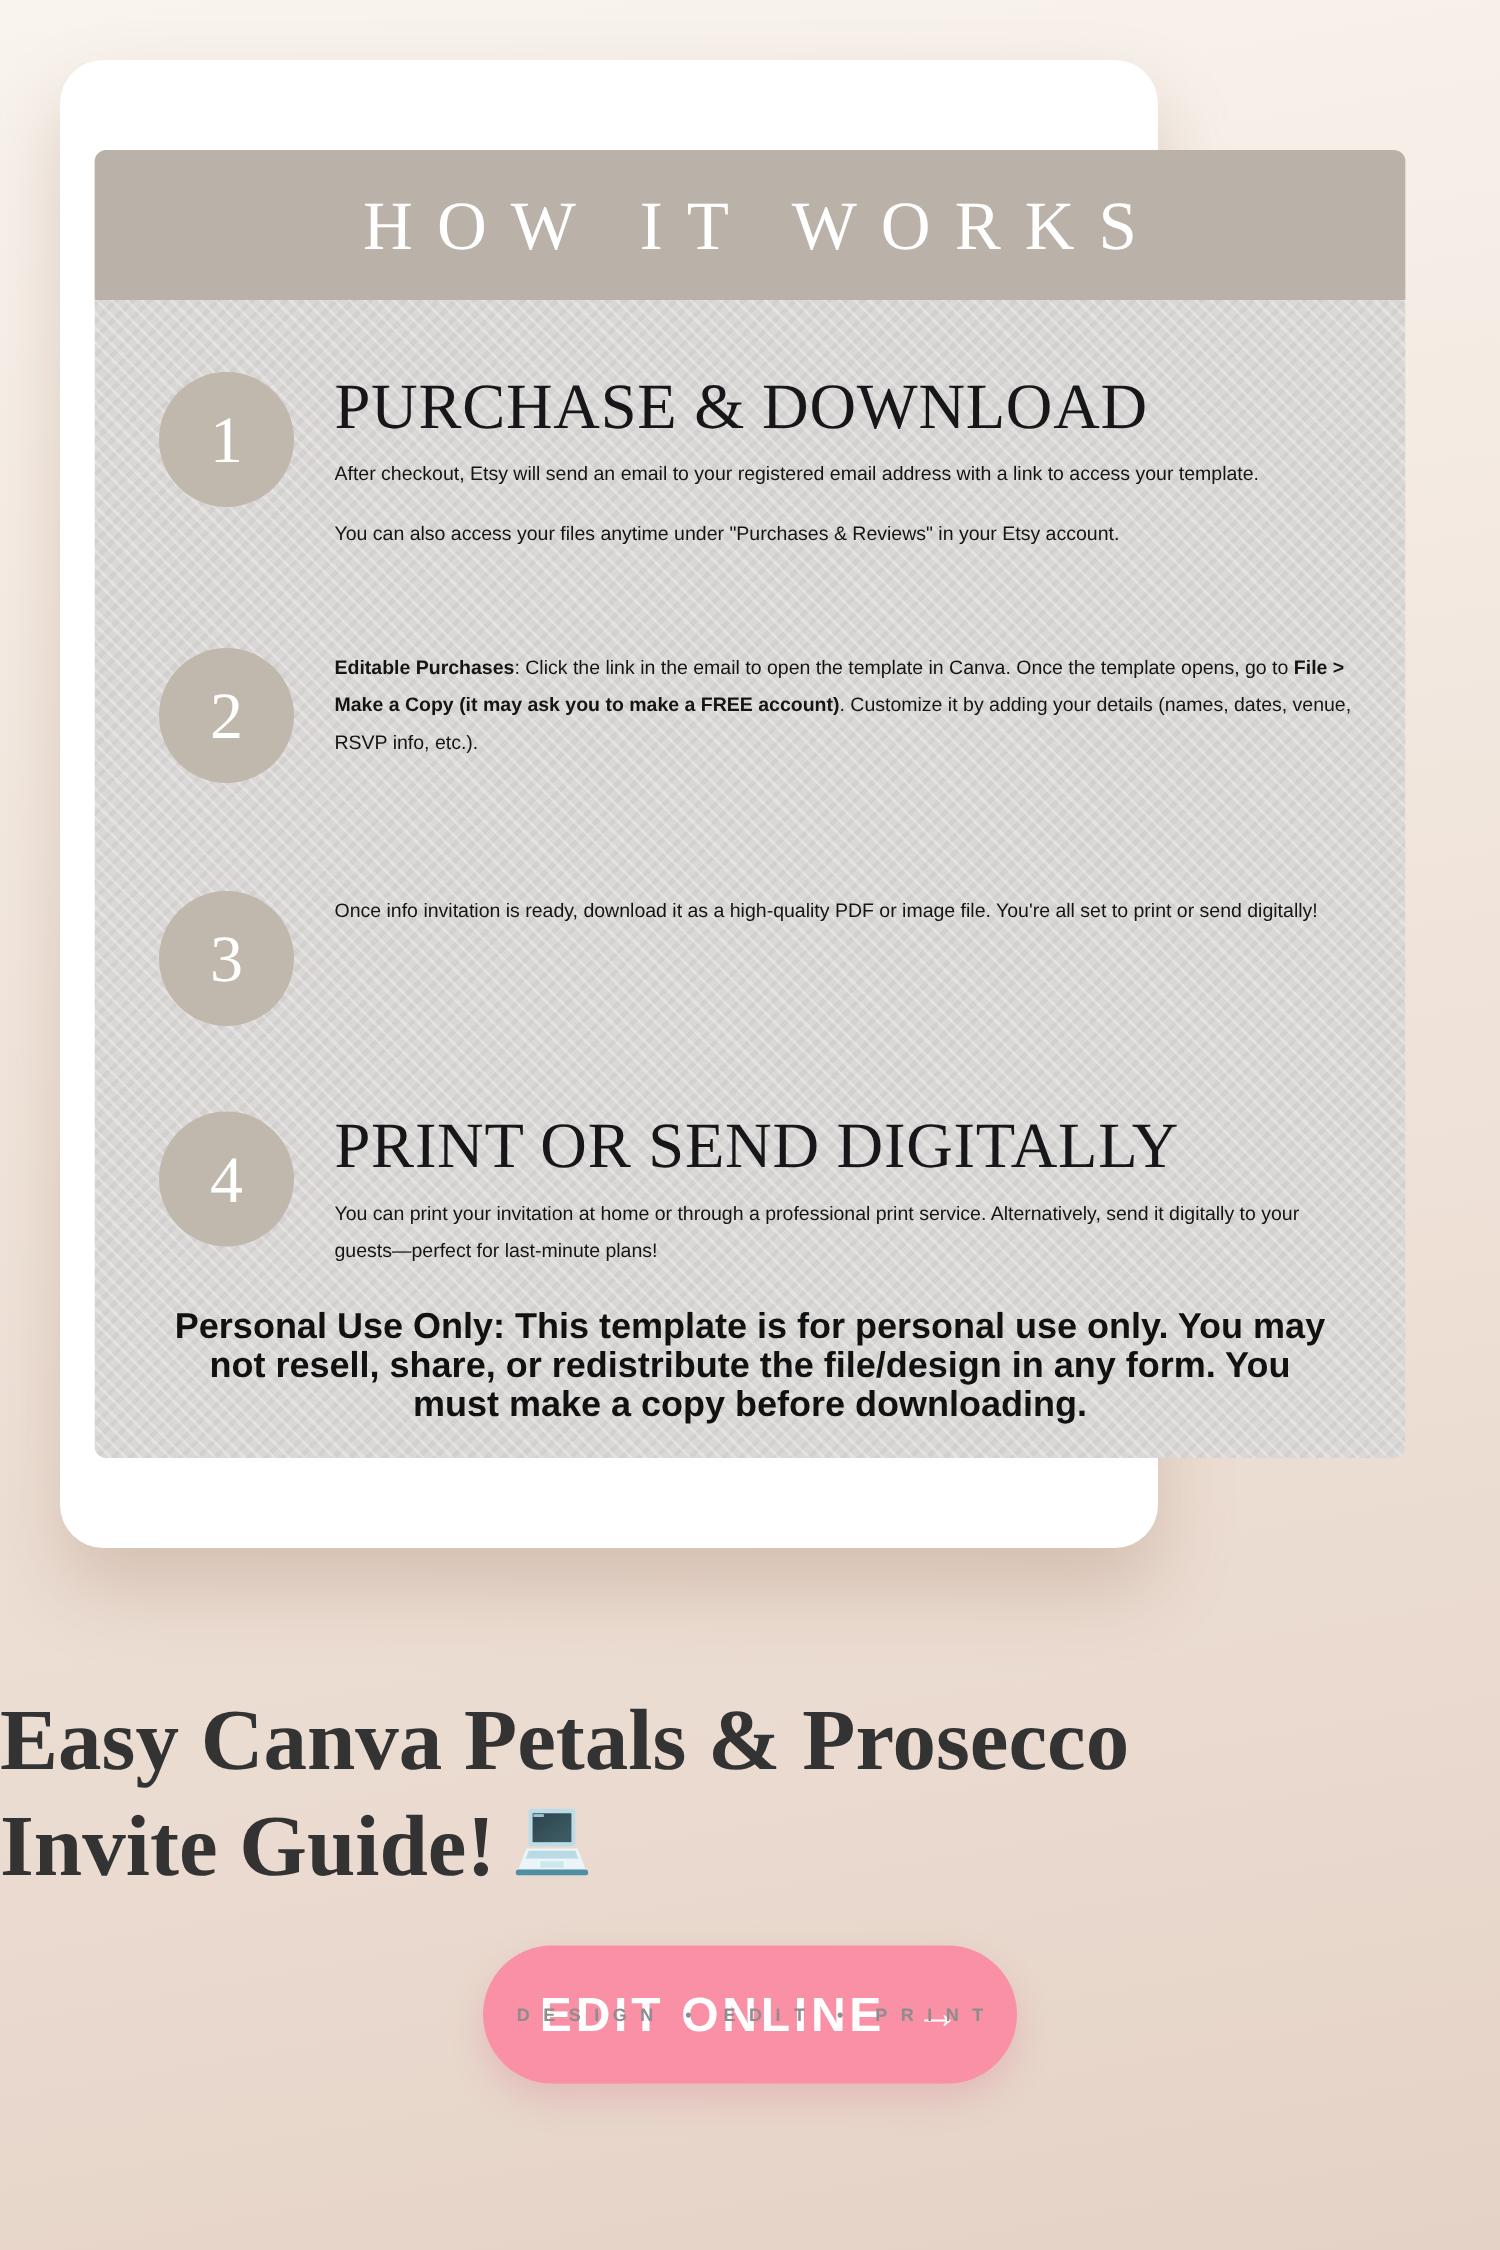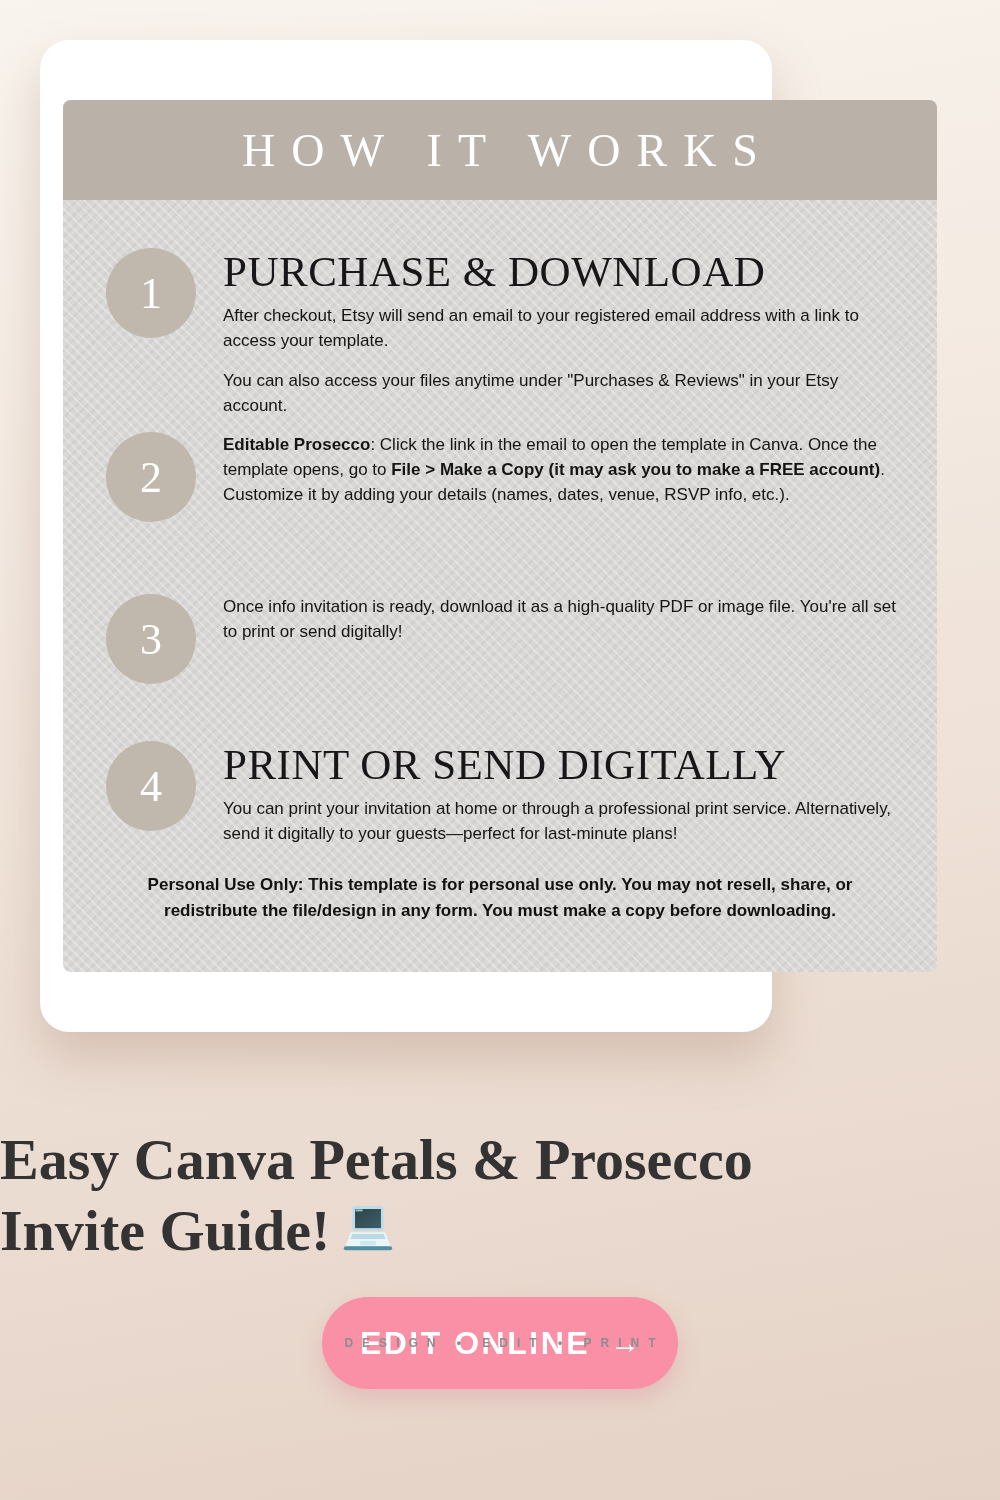--- a/index.html
+++ b/index.html
@@ -88,35 +88,35 @@
     font-weight: 400;
     font-size: 43px;
     letter-spacing: 0.5px;
     color: #17171a;
     line-height: 1.12;
     margin-bottom: 7px;
     white-space: nowrap;
   }
 
   .step-body, .step-body p {
-    font-size: 17px;
+    font-size: 13px;
     line-height: 25px;
     color: #141414;
   }
   .step-body p + p { margin-top: 15px; }
   .step-body strong { font-weight: 700; }
 
   
   .disclaimer {
     position: absolute;
     left: 0; right: 0;
     top: 772px;
     padding: 0 48px;
     text-align: center;
-    font-size: 17px;
+    font-size: 24px;
     font-weight: 700;
     line-height: 26px;
     color: #111111;
   }
 
   
   .big-title {
     position: absolute;
     left: 0; right: 0;
     top: 1124px;
@@ -190,21 +190,21 @@
           <p>After checkout, Etsy will send an email to your registered email address with a link to access your template.</p>
           <p>You can also access your files anytime under "Purchases &amp; Reviews" in your Etsy account.</p>
         </div>
       </div>
     </div>
 
     <div class="step step-2">
       <div class="circle">2</div>
       <div class="step-content">
         <div class="step-body">
-          <p><strong>Editable Prosecco</strong><span>: Click the link in the email to open the template in Canva. Once the template opens, go to </span><strong>File &gt; Make a Copy (it may ask you to make a FREE account)</strong><span>. Customize it by adding your details (names, dates, venue, RSVP info, etc.).</span></p>
+          <p><strong>Editable Purchases</strong><span>: Click the link in the email to open the template in Canva. Once the template opens, go to </span><strong>File &gt; Make a Copy (it may ask you to make a FREE account)</strong><span>. Customize it by adding your details (names, dates, venue, RSVP info, etc.).</span></p>
         </div>
       </div>
     </div>
 
     <div class="step step-3">
       <div class="circle">3</div>
       <div class="step-content">
         <div class="step-body">
           <p>Once info invitation is ready, download it as a high-quality PDF or image file. You're all set to print or send digitally!</p>
         </div>

